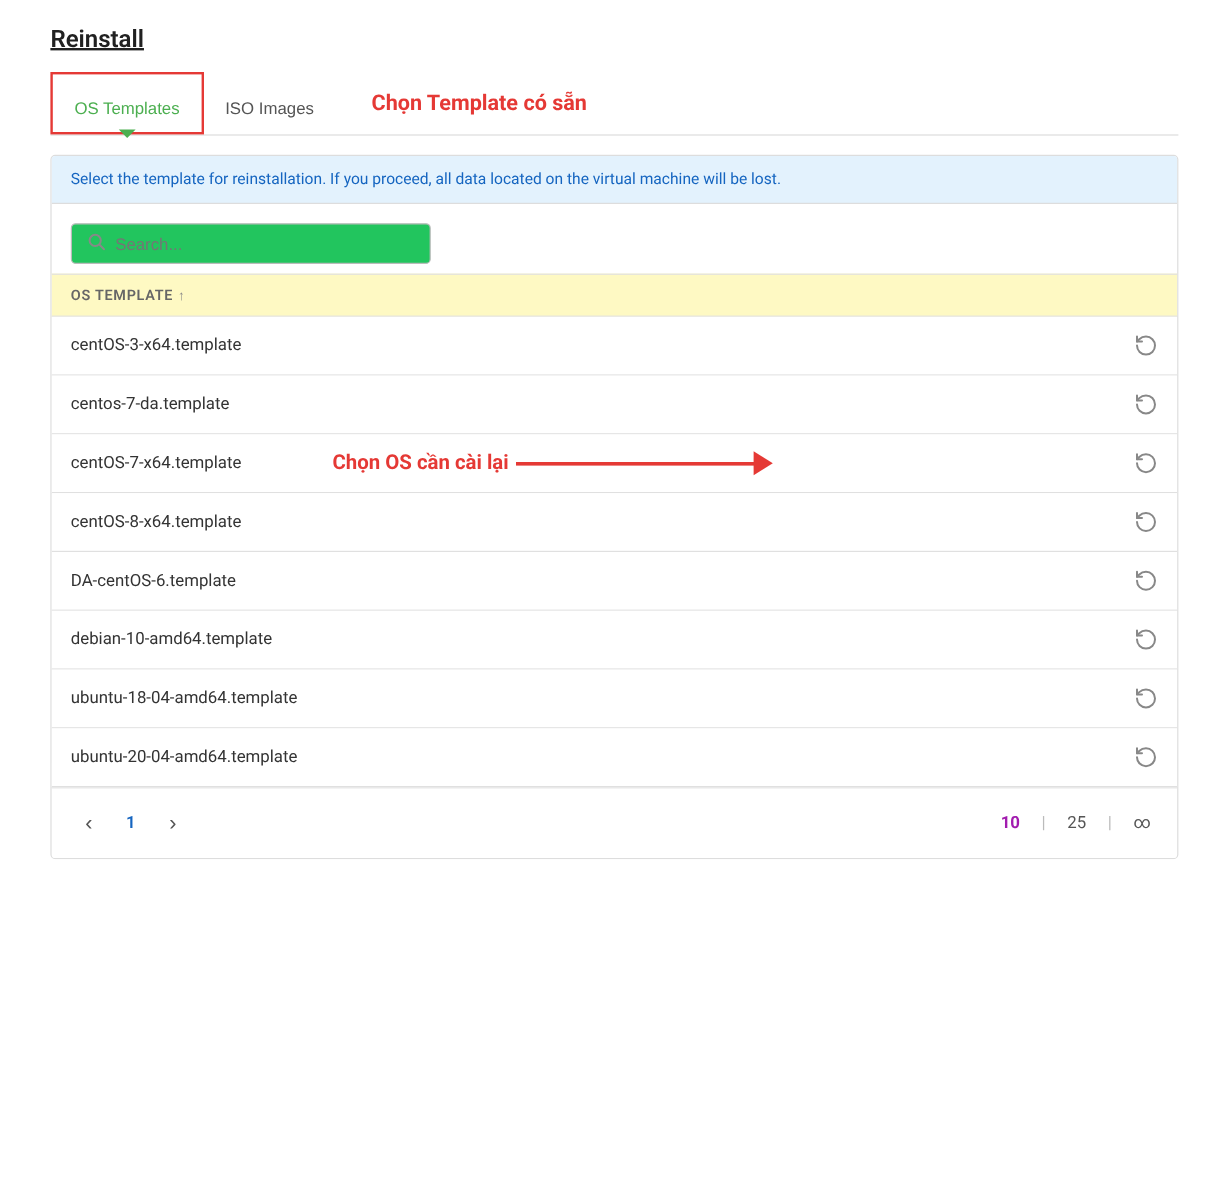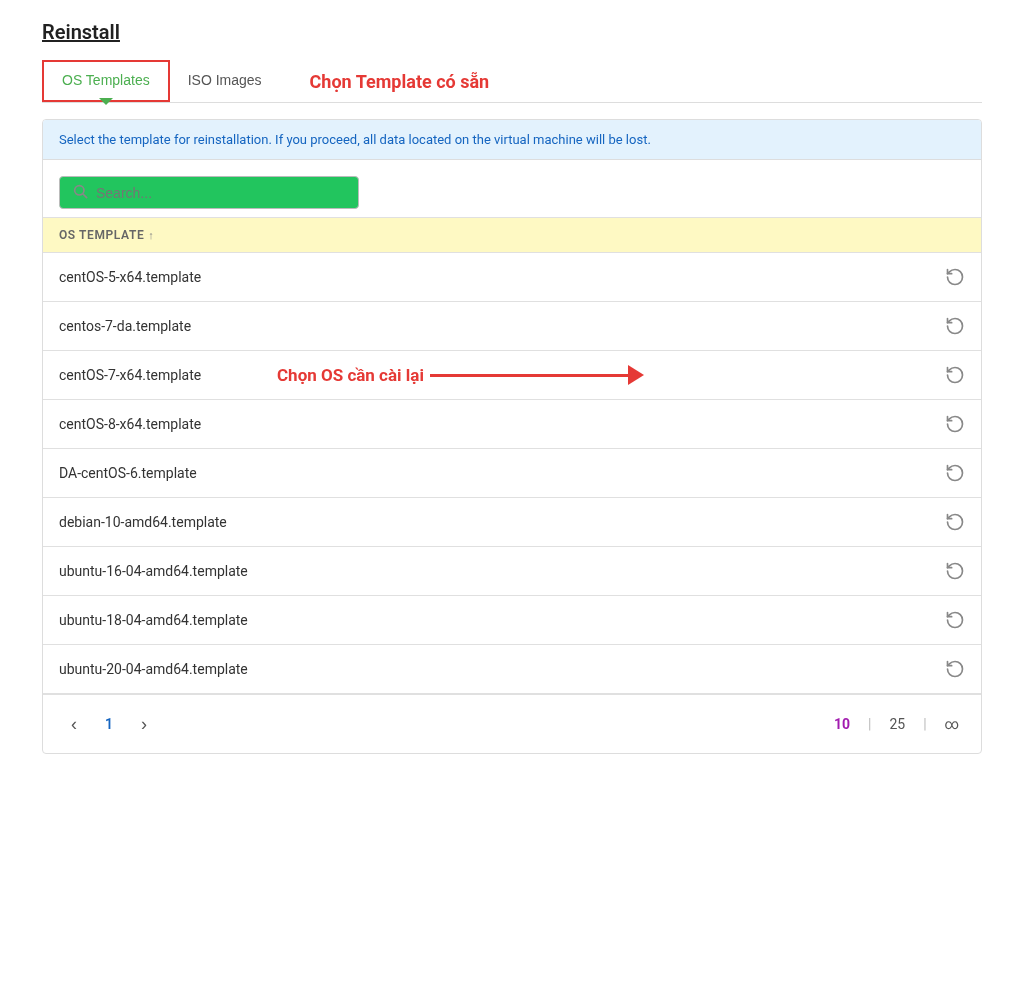--- a/index.html
+++ b/index.html
@@ -23,21 +23,21 @@
     }
     .tabs-bar {
       display: flex;
       align-items: center;
       border-bottom: 1px solid #ddd;
       padding-bottom: 0;
       position: relative;
       gap: 0;
     }
     .tab {
-      padding: 10px 18px 12px 18px;
+      padding: 20px 18px 12px 18px;
       cursor: pointer;
       font-size: 14px;
       color: #555;
       position: relative;
       border: none;
       background: none;
       outline: none;
     }
     .tab.active {
       color: #4caf50;
@@ -267,21 +267,21 @@
     </div>
 
     <div class="table-header">
       <span class="table-header-label">OS TEMPLATE</span>
       <span class="sort-icon">↑</span>
     </div>
 
     <div class="template-list">
 
       <div class="template-row">
-        <span class="template-name">centOS-5-x64.template</span>
+        <span class="template-name">centOS-3-x64.template</span>
         <span class="reinstall-icon">
           <svg width="20" height="20" viewBox="0 0 24 24" fill="none" stroke="#888" stroke-width="2" stroke-linecap="round" stroke-linejoin="round">
             <path d="M3 12a9 9 0 1 0 9-9 9.75 9.75 0 0 0-6.74 2.74L3 8"></path>
             <path d="M3 3v5h5"></path>
           </svg>
         </span>
       </div>
 
       <div class="template-row">
         <span class="template-name">centos-7-da.template</span>
@@ -332,29 +332,20 @@
       <div class="template-row">
         <span class="template-name">debian-10-amd64.template</span>
         <span class="reinstall-icon">
           <svg width="20" height="20" viewBox="0 0 24 24" fill="none" stroke="#888" stroke-width="2" stroke-linecap="round" stroke-linejoin="round">
             <path d="M3 12a9 9 0 1 0 9-9 9.75 9.75 0 0 0-6.74 2.74L3 8"></path>
             <path d="M3 3v5h5"></path>
           </svg>
         </span>
       </div>
 
-      <div class="template-row">
-        <span class="template-name">ubuntu-16-04-amd64.template</span>
-        <span class="reinstall-icon">
-          <svg width="20" height="20" viewBox="0 0 24 24" fill="none" stroke="#888" stroke-width="2" stroke-linecap="round" stroke-linejoin="round">
-            <path d="M3 12a9 9 0 1 0 9-9 9.75 9.75 0 0 0-6.74 2.74L3 8"></path>
-            <path d="M3 3v5h5"></path>
-          </svg>
-        </span>
-      </div>
 
       <div class="template-row">
         <span class="template-name">ubuntu-18-04-amd64.template</span>
         <span class="reinstall-icon">
           <svg width="20" height="20" viewBox="0 0 24 24" fill="none" stroke="#888" stroke-width="2" stroke-linecap="round" stroke-linejoin="round">
             <path d="M3 12a9 9 0 1 0 9-9 9.75 9.75 0 0 0-6.74 2.74L3 8"></path>
             <path d="M3 3v5h5"></path>
           </svg>
         </span>
       </div>

